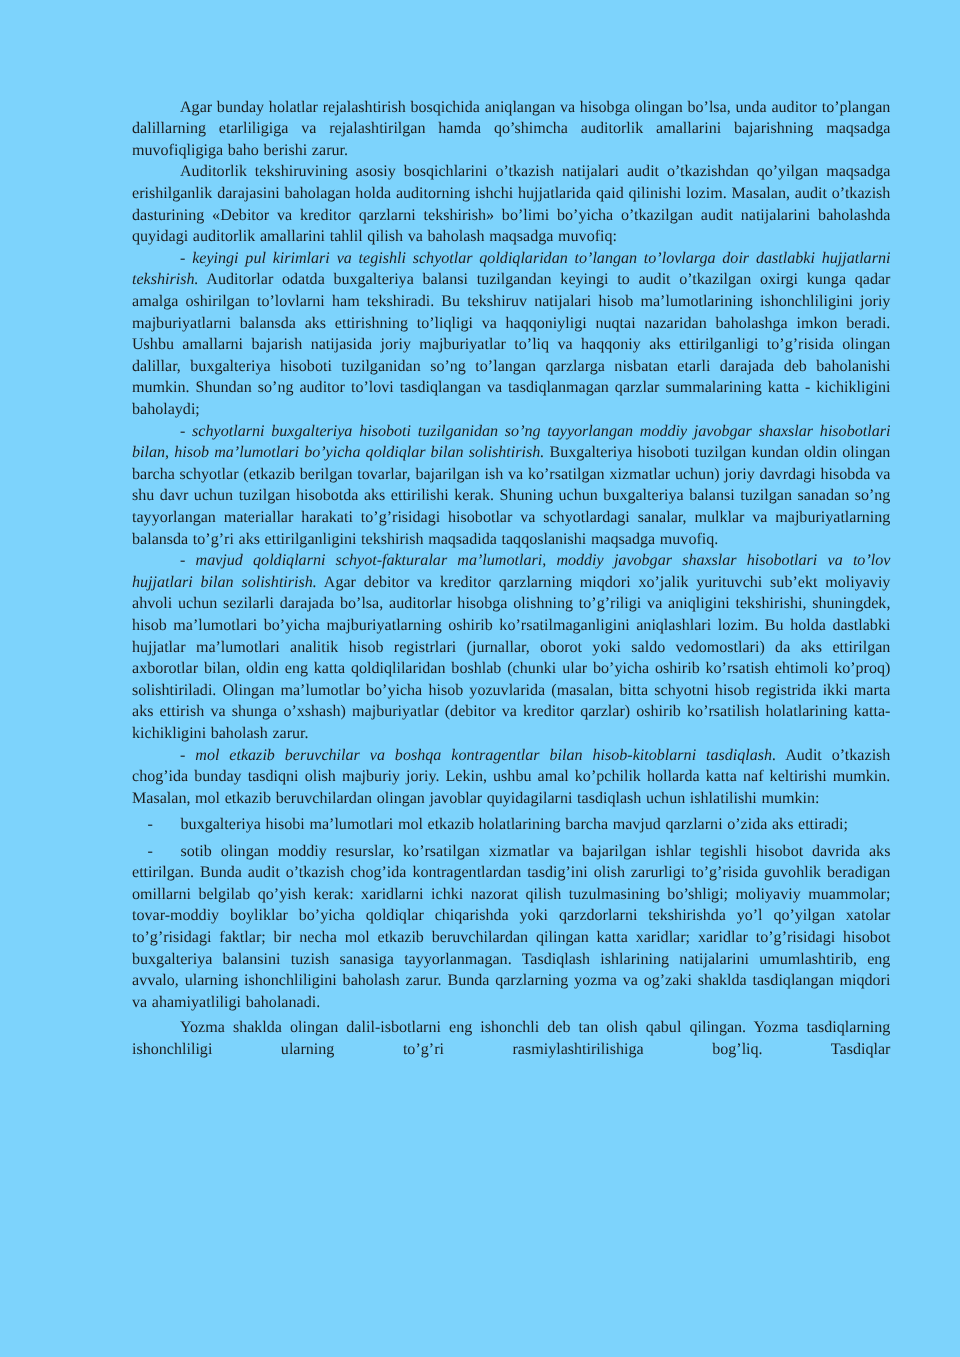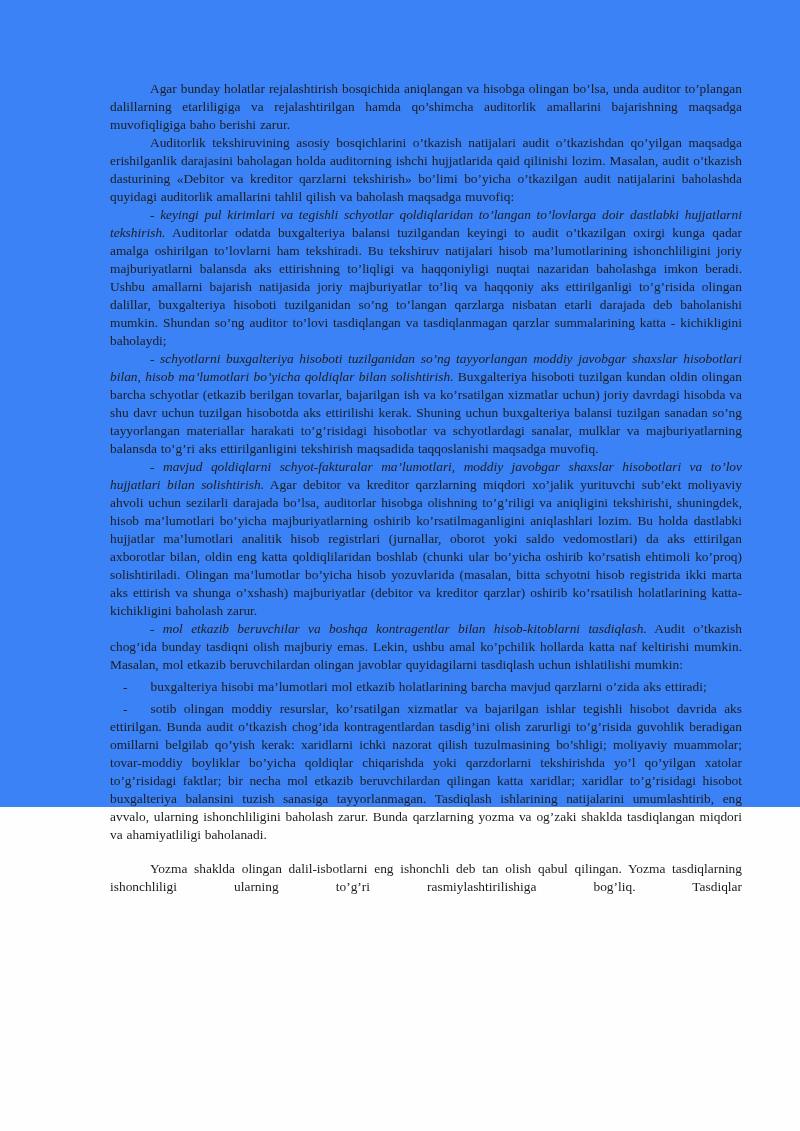--- a/index.html
+++ b/index.html
@@ -11,22 +11,22 @@
     width: 800px;
     height: 1131px;
     overflow: hidden;
     position: relative;
     font-family: "Liberation Serif", "DejaVu Serif", serif;
     color: #1d1d1d;
   }
   .page {
     position: absolute;
     left: 0; top: 0;
-    width: 800px; height: 807px;
-    background: #3b82f6;
+    width: 800px; height: 1131px;
+    background: #7dd3fc;
     text-decoration: underline;
   }
   .text-block {
     position: absolute;
     left: 110px;
     top: 80px;
     width: 632px;
     font-size: 13.4px;
     line-height: 18px;
     text-align: justify;
@@ -43,41 +43,41 @@
   }
   p.bullet {
     margin: 4px 0 0 0;
     padding: 0;
     text-indent: 13px;
   }
   p.bullet .marker {
     padding-right: 23px;
   }
   p.last-cut {
-    margin-top: 16px;
+    margin-top: 3px;
     text-align-last: justify;
   }
 </style>
 </head>
 <body>
 
 <div class="page">
   <div class="text-block">
 
     <p class="para"><span>Agar bunday holatlar rejalashtirish bosqichida aniqlangan va hisobga olingan bo’lsa, unda auditor to’plangan dalillarning etarliligiga va rejalashtirilgan hamda qo’shimcha auditorlik amallarini bajarishning maqsadga muvofiqligiga baho berishi zarur.</span></p>
 
     <p class="para"><span>Auditorlik tekshiruvining asosiy bosqichlarini o’tkazish natijalari audit o’tkazishdan qo’yilgan maqsadga erishilganlik darajasini baholagan holda auditorning ishchi hujjatlarida qaid qilinishi lozim. Masalan, audit o’tkazish dasturining «Debitor va kreditor qarzlarni tekshirish» bo’limi bo’yicha o’tkazilgan audit natijalarini baholashda quyidagi auditorlik amallarini tahlil qilish va baholash maqsadga muvofiq:</span></p>
 
     <p class="para"><em>- keyingi pul kirimlari va tegishli schyotlar qoldiqlaridan to’langan to’lovlarga doir dastlabki hujjatlarni tekshirish.</em><span> Auditorlar odatda buxgalteriya balansi tuzilgandan keyingi to audit o’tkazilgan oxirgi kunga qadar amalga oshirilgan to’lovlarni ham tekshiradi. Bu tekshiruv natijalari hisob ma’lumotlarining ishonchliligini joriy majburiyatlarni balansda aks ettirishning to’liqligi va haqqoniyligi nuqtai nazaridan baholashga imkon beradi. Ushbu amallarni bajarish natijasida joriy majburiyatlar to’liq va haqqoniy aks ettirilganligi to’g’risida olingan dalillar, buxgalteriya hisoboti tuzilganidan so’ng to’langan qarzlarga nisbatan etarli darajada deb baholanishi mumkin. Shundan so’ng auditor to’lovi tasdiqlangan va tasdiqlanmagan qarzlar summalarining katta - kichikligini baholaydi;</span></p>
 
     <p class="para"><em>- schyotlarni buxgalteriya hisoboti tuzilganidan so’ng tayyorlangan moddiy javobgar shaxslar hisobotlari bilan, hisob ma’lumotlari bo’yicha qoldiqlar bilan solishtirish.</em><span> Buxgalteriya hisoboti tuzilgan kundan oldin olingan barcha schyotlar (etkazib berilgan tovarlar, bajarilgan ish va ko’rsatilgan xizmatlar uchun) joriy davrdagi hisobda va shu davr uchun tuzilgan hisobotda aks ettirilishi kerak. Shuning uchun buxgalteriya balansi tuzilgan sanadan so’ng tayyorlangan materiallar harakati to’g’risidagi hisobotlar va schyotlardagi sanalar, mulklar va majburiyatlarning balansda to’g’ri aks ettirilganligini tekshirish maqsadida taqqoslanishi maqsadga muvofiq.</span></p>
 
     <p class="para"><em>- mavjud qoldiqlarni schyot-fakturalar ma’lumotlari, moddiy javobgar shaxslar hisobotlari va to’lov hujjatlari bilan solishtirish.</em><span> Agar debitor va kreditor qarzlarning miqdori xo’jalik yurituvchi sub’ekt moliyaviy ahvoli uchun sezilarli darajada bo’lsa, auditorlar hisobga olishning to’g’riligi va aniqligini tekshirishi, shuningdek, hisob ma’lumotlari bo’yicha majburiyatlarning oshirib ko’rsatilmaganligini aniqlashlari lozim. Bu holda dastlabki hujjatlar ma’lumotlari analitik hisob registrlari (jurnallar, oborot yoki saldo vedomostlari) da aks ettirilgan axborotlar bilan, oldin eng katta qoldiqlilaridan boshlab (chunki ular bo’yicha oshirib ko’rsatish ehtimoli ko’proq) solishtiriladi. Olingan ma’lumotlar bo’yicha hisob yozuvlarida (masalan, bitta schyotni hisob registrida ikki marta aks ettirish va shunga o’xshash) majburiyatlar (debitor va kreditor qarzlar) oshirib ko’rsatilish holatlarining katta-kichikligini baholash zarur.</span></p>
 
-    <p class="para"><em>- mol etkazib beruvchilar va boshqa kontragentlar bilan hisob-kitoblarni tasdiqlash.</em><span> Audit o’tkazish chog’ida bunday tasdiqni olish majburiy emas. Lekin, ushbu amal ko’pchilik hollarda katta naf keltirishi mumkin. Masalan, mol etkazib beruvchilardan olingan javoblar quyidagilarni tasdiqlash uchun ishlatilishi mumkin:</span></p>
+    <p class="para"><em>- mol etkazib beruvchilar va boshqa kontragentlar bilan hisob-kitoblarni tasdiqlash.</em><span> Audit o’tkazish chog’ida bunday tasdiqni olish majburiy joriy. Lekin, ushbu amal ko’pchilik hollarda katta naf keltirishi mumkin. Masalan, mol etkazib beruvchilardan olingan javoblar quyidagilarni tasdiqlash uchun ishlatilishi mumkin:</span></p>
 
 
     <p class="bullet"><span class="marker">-</span><span>buxgalteriya hisobi ma’lumotlari mol etkazib holatlarining barcha mavjud qarzlarni o’zida aks ettiradi;</span></p>
 
     <p class="bullet"><span class="marker">-</span><span>sotib olingan moddiy resurslar, ko’rsatilgan xizmatlar va bajarilgan ishlar tegishli hisobot davrida aks ettirilgan. Bunda audit o’tkazish chog’ida kontragentlardan tasdig’ini olish zarurligi to’g’risida guvohlik beradigan omillarni belgilab qo’yish kerak: xaridlarni ichki nazorat qilish tuzulmasining bo’shligi; moliyaviy muammolar; tovar-moddiy boyliklar bo’yicha qoldiqlar chiqarishda yoki qarzdorlarni tekshirishda yo’l qo’yilgan xatolar to’g’risidagi faktlar; bir necha mol etkazib beruvchilardan qilingan katta xaridlar; xaridlar to’g’risidagi hisobot buxgalteriya balansini tuzish sanasiga tayyorlanmagan. Tasdiqlash ishlarining natijalarini umumlashtirib, eng avvalo, ularning ishonchliligini baholash zarur. Bunda qarzlarning yozma va og’zaki shaklda tasdiqlangan miqdori va ahamiyatliligi baholanadi.</span></p>
 
     <p class="para last-cut"><span>Yozma shaklda olingan dalil-isbotlarni eng ishonchli deb tan olish qabul qilingan. Yozma tasdiqlarning ishonchliligi ularning to’g’ri rasmiylashtirilishiga bog’liq. Tasdiqlar</span></p>
 
   </div>
 </div>

